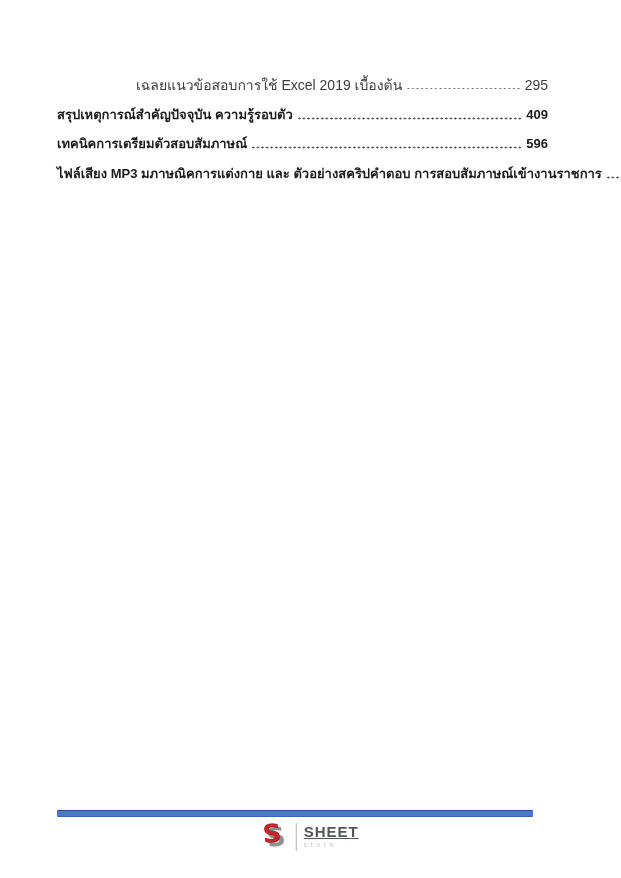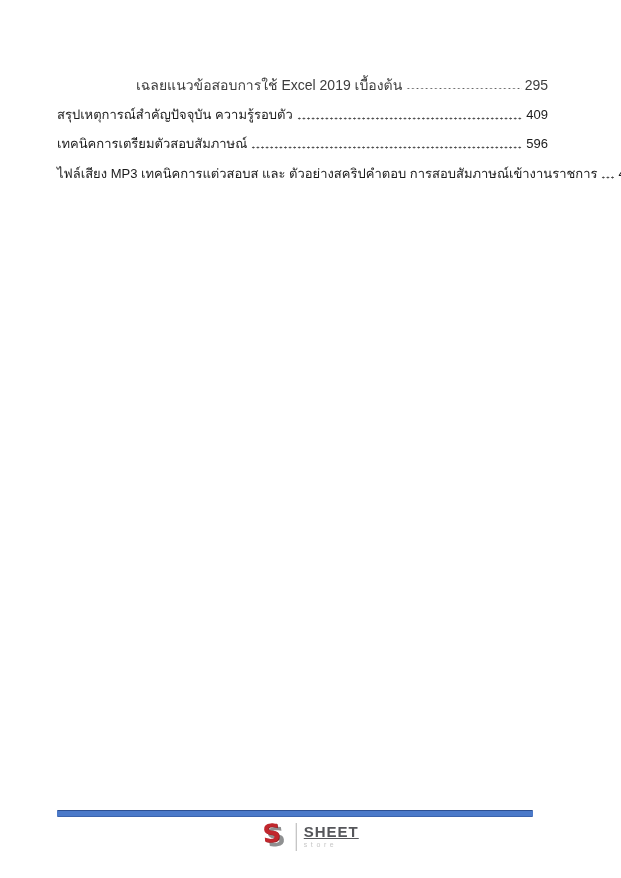--- a/index.html
+++ b/index.html
@@ -21,21 +21,21 @@
     left: 57px; right: 73px; top: 77px;
   }
   .toc-row {
     display: flex;
     align-items: flex-end;
     margin-bottom: 13px;
     font-size: 13px;
     line-height: 16.5px;
     color: #1c1c1c;
   }
-  .toc-row.main { font-weight: 400; color: #1b1b1b; }
+  .toc-row.main { font-weight: 700; color: #1b1b1b; }
   .toc-row.sub  { font-weight: 400; color: #3d3d3d; font-size: 14px; }
   .toc-row.sub .toc-title { padding-left: 79px; }
   .toc-title { white-space: nowrap; }
   .toc-leader {
     flex: 1 1 auto;
     height: 16.5px;
     margin: 0 3px 0 4px;
     min-width: 14px;
     background-image: radial-gradient(circle, #4a4a4a 0.9px, transparent 1.1px);
     background-size: 4.6px 3px;
@@ -124,21 +124,21 @@
       <span class="toc-title">สรุปเหตุการณ์สำคัญปัจจุบัน ความรู้รอบตัว</span>
       <span class="toc-leader"></span>
       <span class="toc-page">409</span>
     </div>
       <div class="toc-row main">
       <span class="toc-title">เทคนิคการเตรียมตัวสอบสัมภาษณ์</span>
       <span class="toc-leader"></span>
       <span class="toc-page">596</span>
     </div>
       <div class="toc-row main">
-      <span class="toc-title">ไฟล์เสียง MP3 เทคนิคการแต่วสอบส และ ตัวอย่างสคริปคำตอบ การสอบสัมภาษณ์เข้างานราชการ</span>
+      <span class="toc-title">ไฟล์เสียง MP3 มภาษณิคการแต่งกาย และ ตัวอย่างสคริปคำตอบ การสอบสัมภาษณ์เข้างานราชการ</span>
       <span class="toc-leader"></span>
       <span class="toc-page">479</span>
     </div>
     </div>
 
   <div class="footer-rule"></div>
 
   <div class="footer-logo">
     <span class="logo-icon">
       <span class="s-back">S</span>

